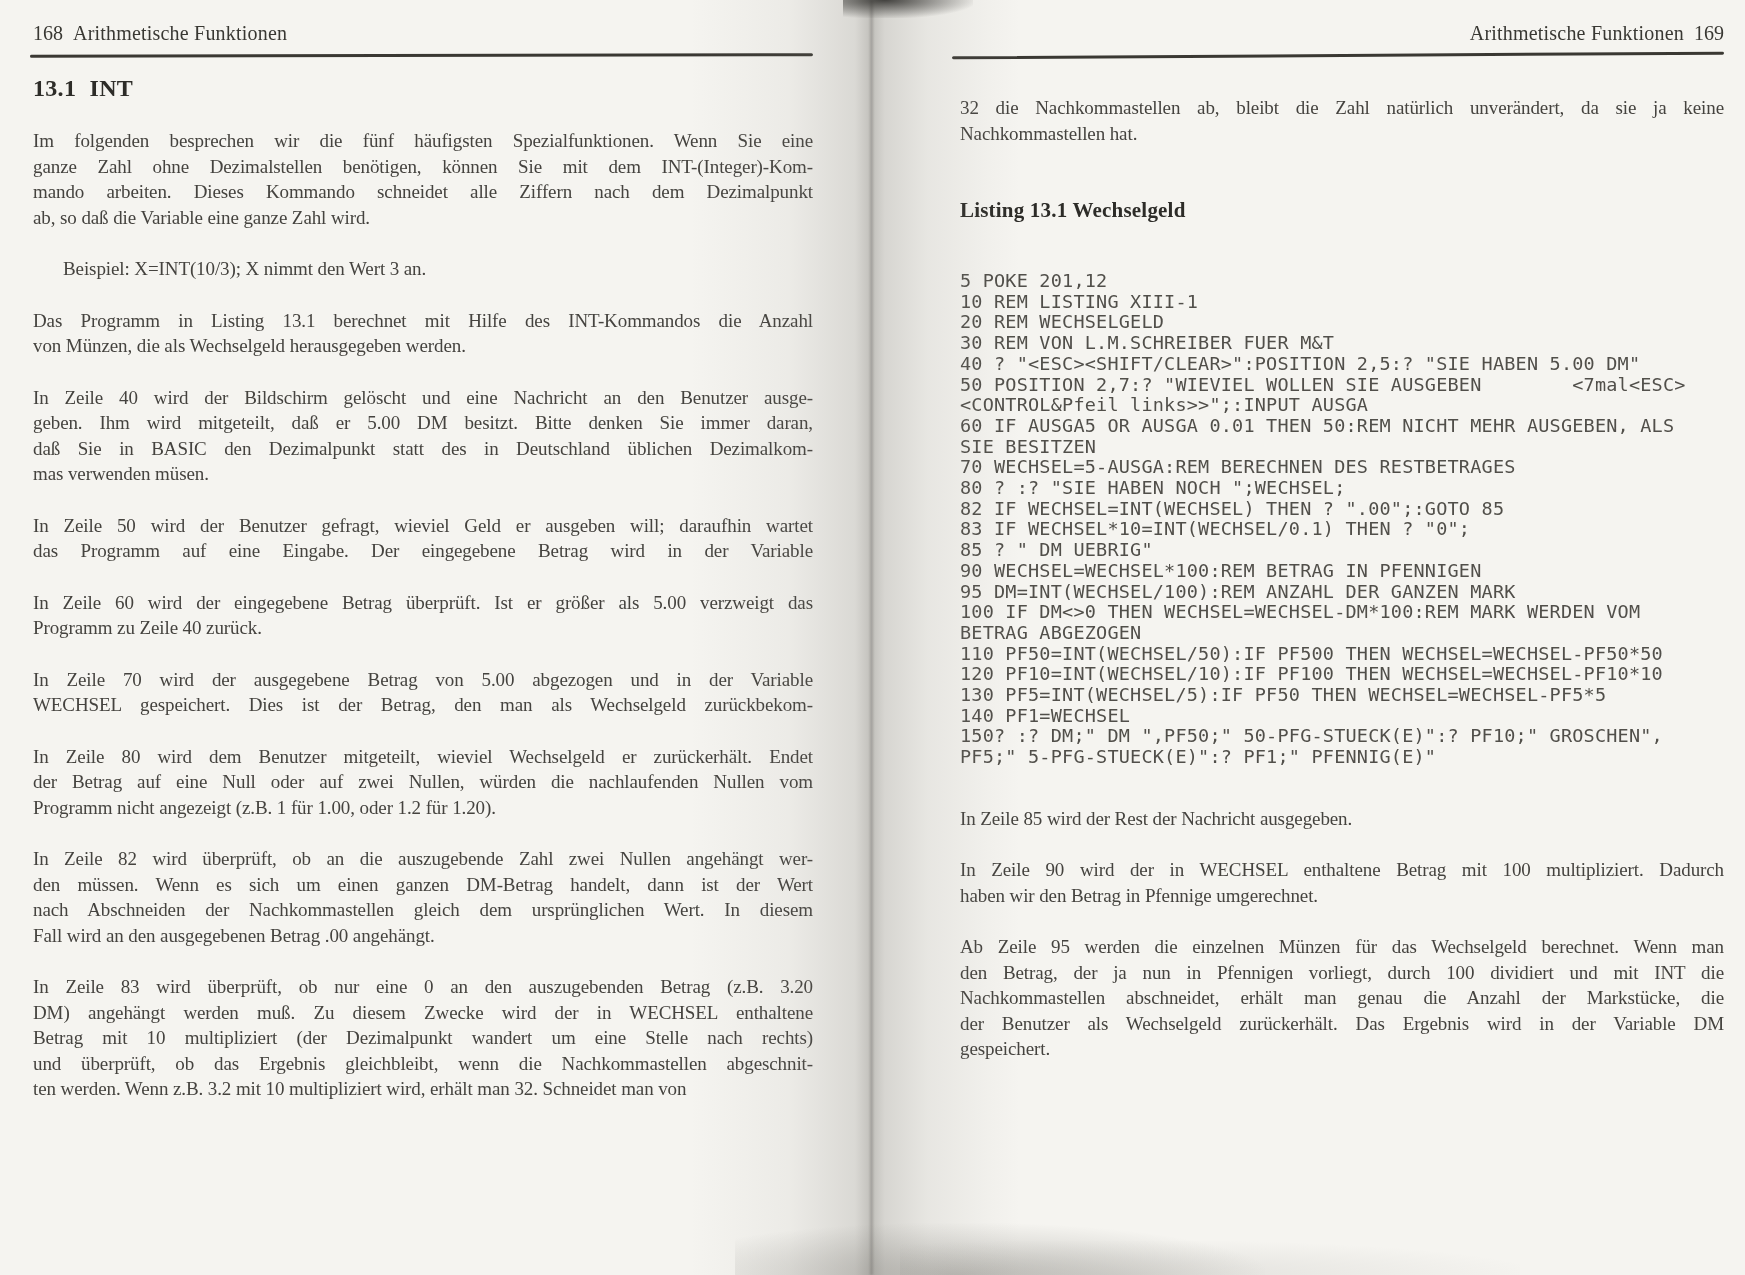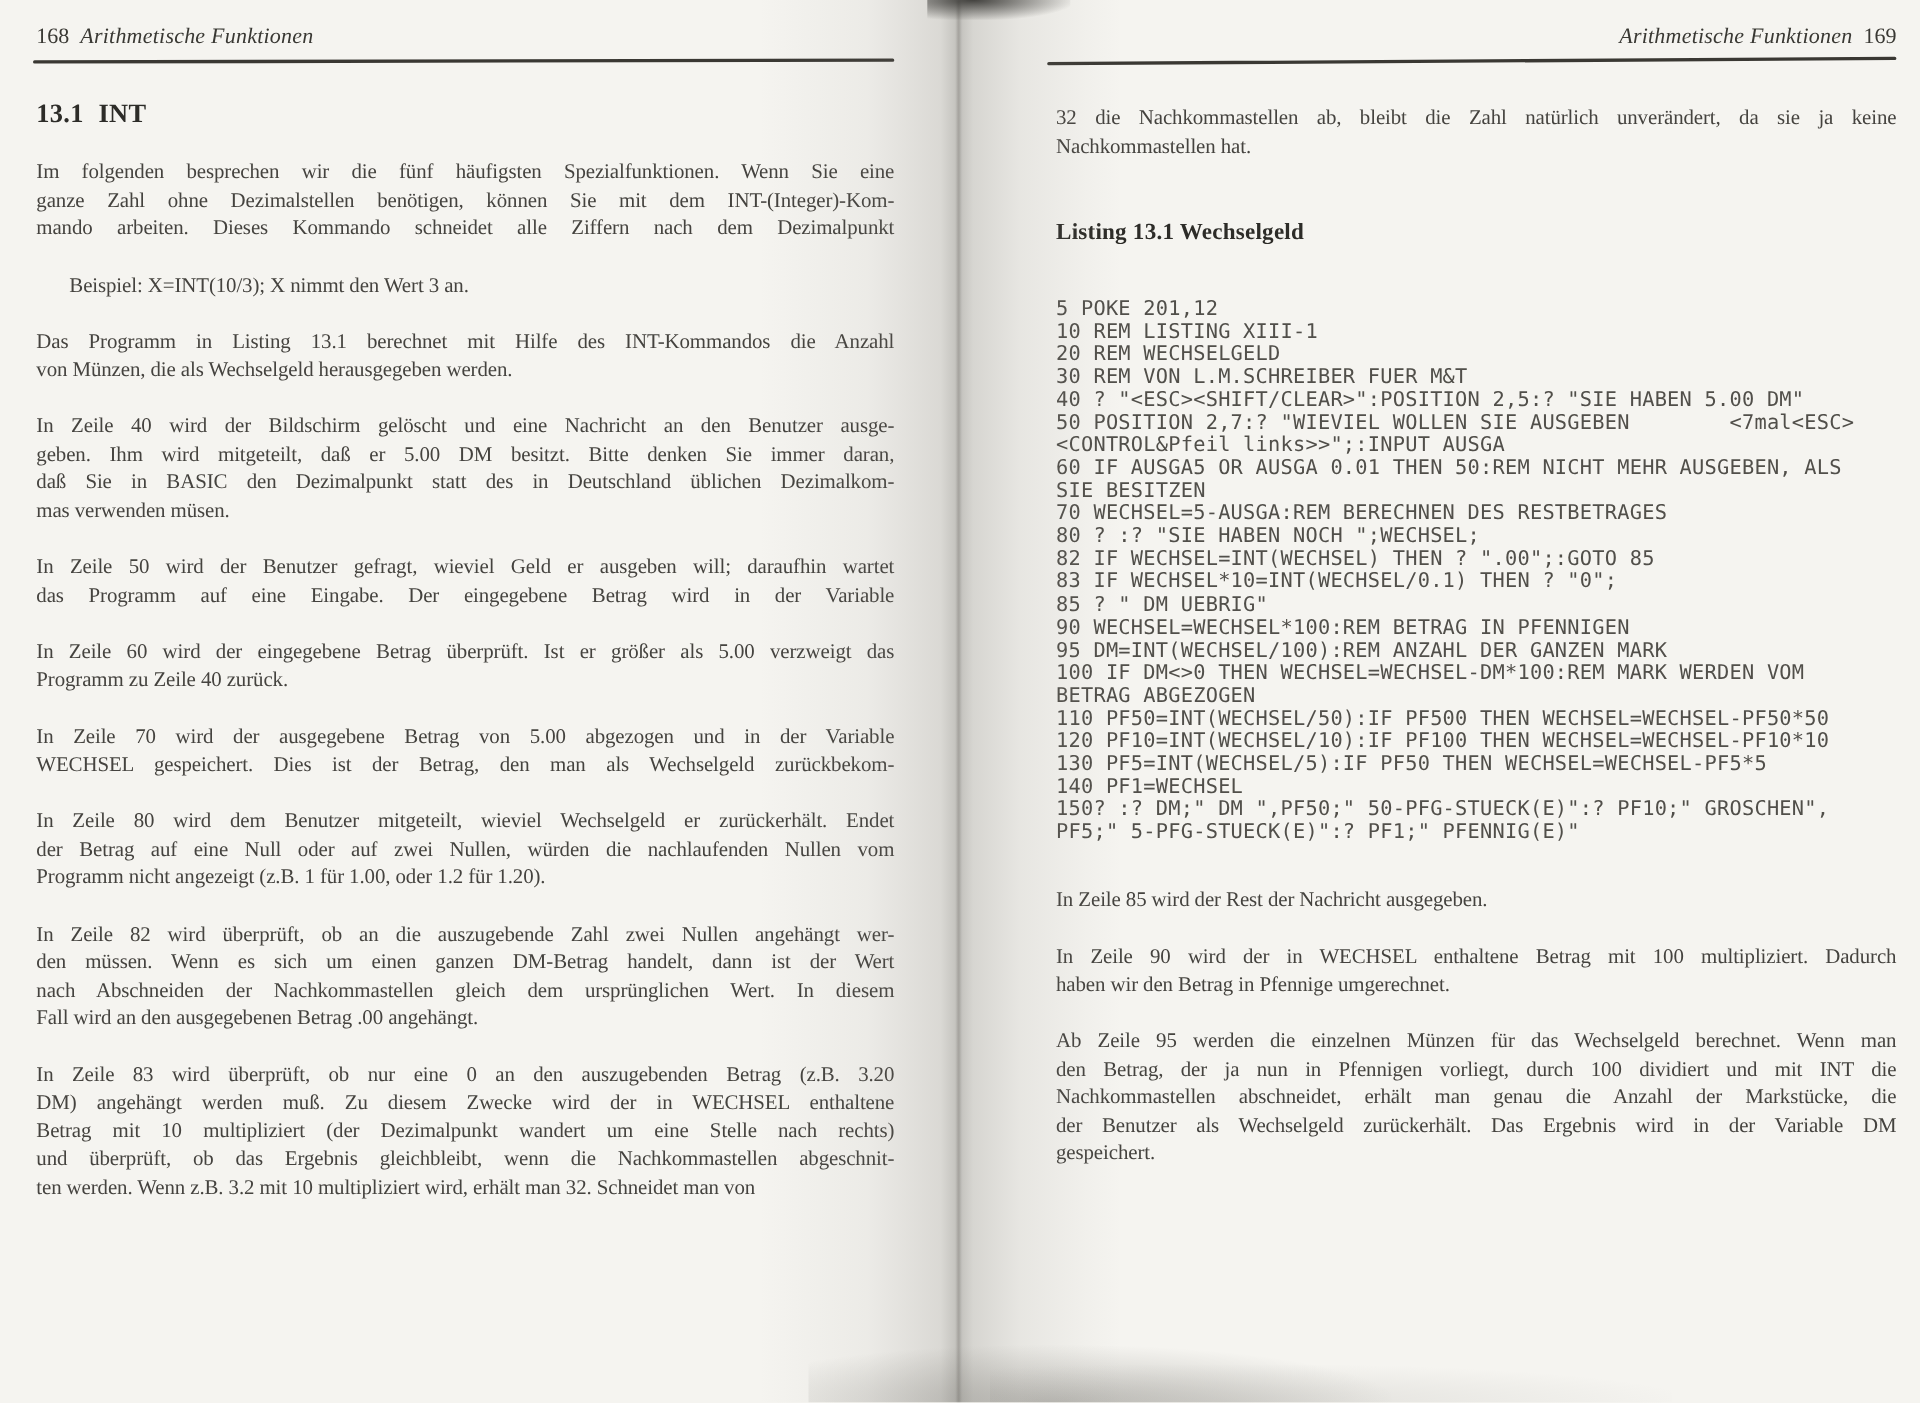--- a/index.html
+++ b/index.html
@@ -11,31 +11,31 @@
     color:#45433f;
   }
   .col{position:absolute;top:0;height:100%;}
   .col-left{left:33px;width:780px;}
   .col-right{left:960px;width:764px;}
 
   .running-header{
     display:flex;align-items:flex-end;gap:10px;
     font-size:20px;color:#393833;margin-top:22px;
   }
-  .running-header .rh-title{font-style:italic;letter-spacing:0.2px;}
+  .running-header .rh-title{letter-spacing:0.2px;}
   .running-header.rh-right{justify-content:flex-end;}
   .rule{
     height:3px;background:#3a3833;margin-top:9px;border-radius:2px;
   }
   .col-left .rule{margin-left:-3px;transform:rotate(-0.12deg);}
   .col-right .rule{margin-left:-8px;transform:rotate(-0.35deg);}
 
   .section-heading{
     font-weight:bold;font-size:24px;color:#2d2c28;
-    margin-top:34px;word-spacing:7px;letter-spacing:0.3px;
+    margin-top:18px;word-spacing:7px;letter-spacing:0.3px;
   }
 
   .blocks{font-size:19px;line-height:25.5px;letter-spacing:-0.1px;}
   .blocks-left{margin-top:26px;}
   .blocks-intro{margin-top:38px;}
   .blocks-bottom{margin-top:38px;}
   .blocks .block + .block{margin-top:26px;}
   .pline{text-align:justify;text-align-last:justify;}
   .pline.last{text-align-last:auto;}
   .example{padding-left:30px;}
@@ -98,20 +98,21 @@
     </div>
     <div class="rule"></div>
 
     <div class="section-heading">13.1 INT</div>
 
     <div class="blocks blocks-left">
         <div class="block paragraph">
           <div class="pline">Im folgenden besprechen wir die fünf häufigsten Spezialfunktionen. Wenn Sie eine</div>
           <div class="pline">ganze Zahl ohne Dezimalstellen benötigen, können Sie mit dem INT-(Integer)-Kom-</div>
           <div class="pline">mando arbeiten. Dieses Kommando schneidet alle Ziffern nach dem Dezimalpunkt</div>
+          <div class="pline last">ab, so daß die Variable eine ganze Zahl wird.</div>
         </div>
         <div class="block example">
           <div class="pline last">Beispiel: X=INT(10/3); X nimmt den Wert 3 an.</div>
         </div>
         <div class="block paragraph">
           <div class="pline">Das Programm in Listing 13.1 berechnet mit Hilfe des INT-Kommandos die Anzahl</div>
           <div class="pline last">von Münzen, die als Wechselgeld herausgegeben werden.</div>
         </div>
         <div class="block paragraph">
           <div class="pline">In Zeile 40 wird der Bildschirm gelöscht und eine Nachricht an den Benutzer ausge-</div>

